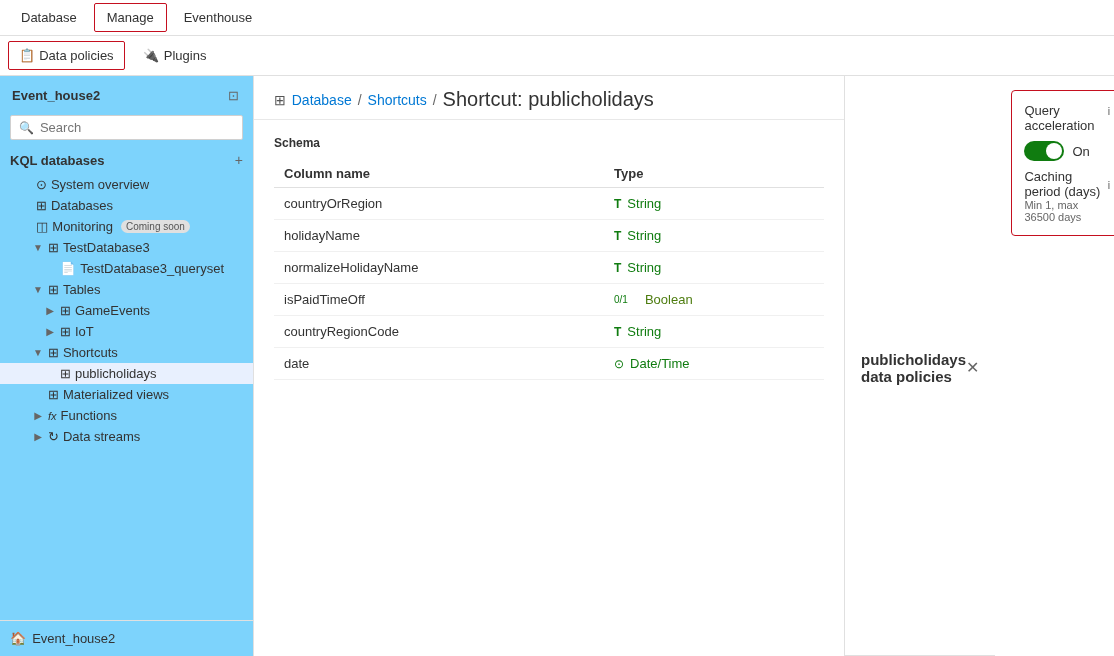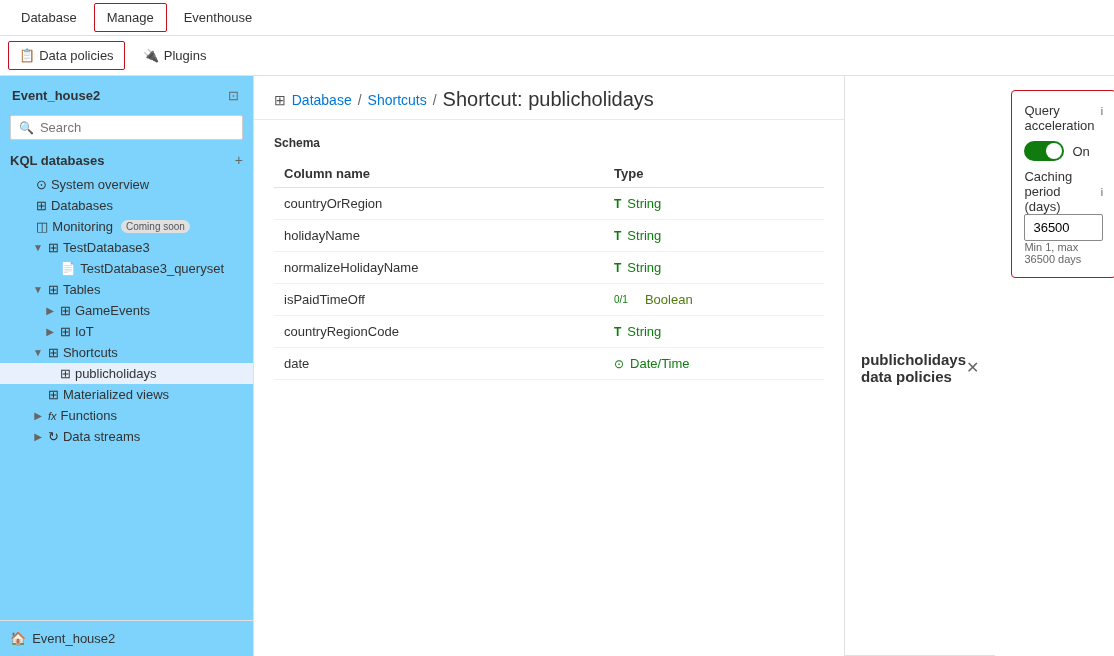--- a/index.html
+++ b/index.html
@@ -74,21 +74,21 @@
     .type-datetime { color: #107c10; }
 
     
     .side-panel { width: 270px; background: #fff; border-left: 1px solid #e0e0e0; display: flex; flex-direction: row; padding: 0; }
     .side-panel-header { display: flex; align-items: center; justify-content: space-between; padding: 14px 16px 10px; border-bottom: 1px solid #e0e0e0; }
     .side-panel-title { font-size: 15px; font-weight: 600; color: #333; }
     .side-panel-close { cursor: pointer; color: #666; font-size: 16px; }
 
     .side-panel-body { padding: 14px 16px; flex: 1; display: flex; flex-direction: column; gap: 12px; }
     .policy-section { border: 1.5px solid #c50f1f; border-radius: 4px; padding: 12px; display: flex; flex-direction: column; gap: 8px; }
-    .policy-row { display: flex; align-items: flex-start; gap: 6px; }
+    .policy-row { display: flex; align-items: flex-start; gap: 13px; }
     .policy-label { font-size: 13px; font-weight: 500; color: #333; }
     .info-icon { color: #666; font-size: 11px; cursor: pointer; }
 
     
     .toggle-wrap { display: flex; align-items: center; gap: 8px; }
     .toggle { width: 40px; height: 20px; background: #107c10; border-radius: 10px; position: relative; cursor: pointer; }
     .toggle-knob { width: 16px; height: 16px; background: #fff; border-radius: 50%; position: absolute; top: 2px; right: 2px; }
     .toggle-label { font-size: 13px; color: #333; }
 
     .caching-label { font-size: 13px; font-weight: 500; color: #333; display: flex; align-items: center; gap: 4px; }
@@ -314,21 +314,20 @@
             <div class="toggle-knob"></div>
           </div>
           <span class="toggle-label">On</span>
         </div>
 
         <div>
           <div class="caching-label">
             <span>Caching period (days)</span>
             <span class="info-icon">ℹ</span>
           </div>
-          <input type="text" class="caching-input" value="36500" style="">
           <div class="caching-hint">Min 1, max 36500 days</div>
         </div>
       </div>
     </div>
 
     <div class="side-panel-footer">
       <button class="btn-done">Done</button>
       <button class="btn-cancel">Cancel</button>
     </div>
   </div>

